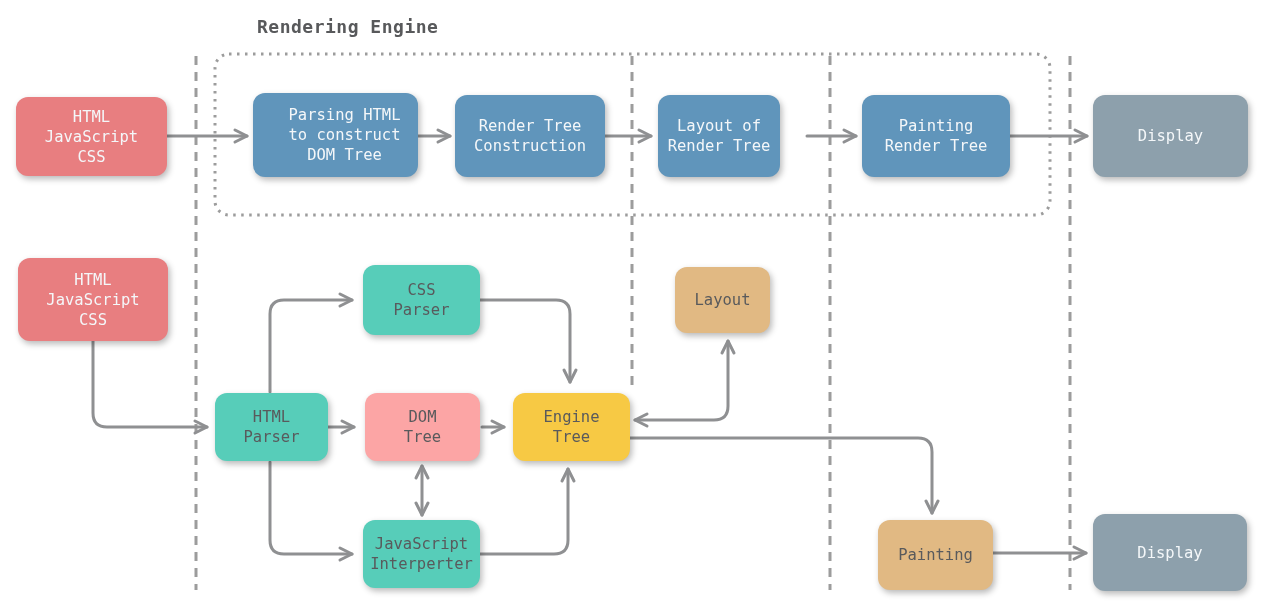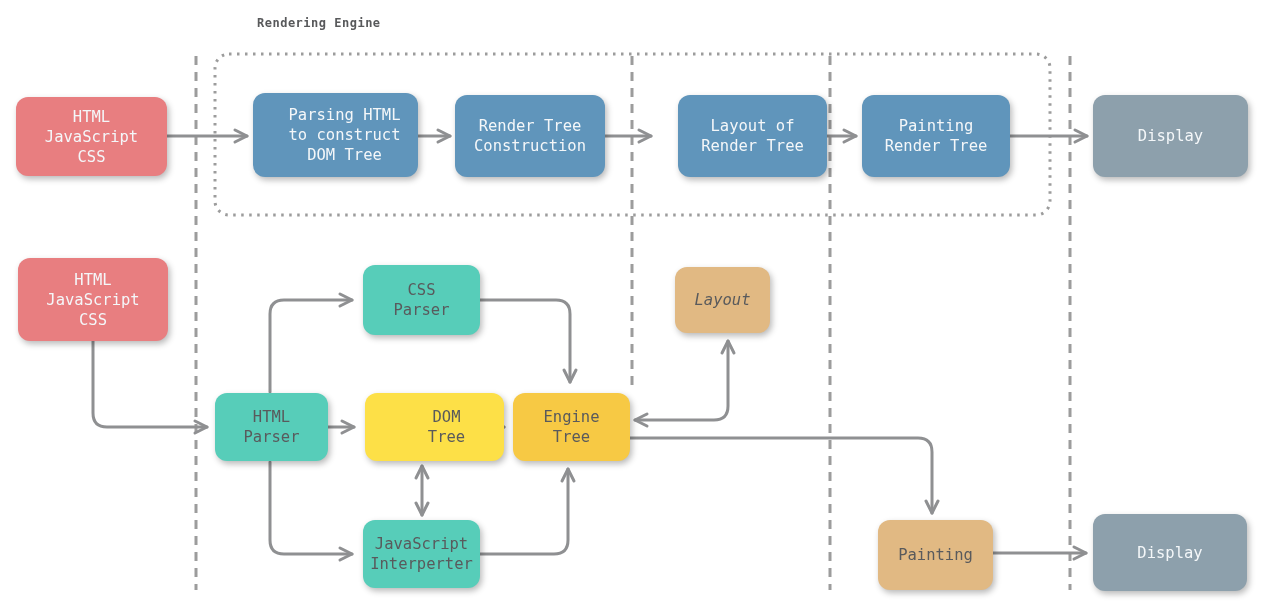--- a/index.html
+++ b/index.html
@@ -17,28 +17,28 @@
     text-align:center;white-space:pre-line;
     border-radius:12px;
     font-size:15.5px;line-height:20px;
     box-shadow:2px 3px 6px rgba(0,0,0,0.28);
     z-index:2;
   }
   .light{color:#f4f7f9;}
   .dark{color:#595a5c;}
   .title{
     position:absolute;left:257px;top:16px;
-    font-size:12px;font-weight:bold;color:#58595b;
+    font-size:18px;font-weight:bold;color:#58595b;
     letter-spacing:0.5px;z-index:3;
   }
   
   .p-src-top   {left:16px;  top:97px;  width:151px;height:79px;}
   .p-parse     {left:253px; top:93px;  width:147px;height:84px;}
   .p-rtc       {left:455px; top:95px;  width:150px;height:82px;}
-  .p-layoutrt  {left:658px; top:95px;  width:149px;height:82px;margin-left:20px;}
+  .p-layoutrt  {left:658px; top:95px;  width:122px;height:82px;}
   .p-paintrt   {left:862px; top:95px;  width:148px;height:82px;}
   .p-disp-top  {left:1093px;top:95px;  width:155px;height:82px;}
   .p-src-bot   {left:18px;  top:258px; width:150px;height:83px;}
   .p-cssparser {left:363px; top:265px; width:117px;height:70px;}
   .p-htmlparser{left:215px; top:393px; width:113px;height:68px;}
   .p-domtree   {left:365px; top:393px; width:115px;height:68px;}
   .p-rendertree{left:513px; top:393px; width:117px;height:68px;}
   .p-layout    {left:675px; top:267px; width:95px; height:66px;}
   .p-jsinterp  {left:363px; top:520px; width:117px;height:68px;}
   .p-painting  {left:878px; top:520px; width:115px;height:70px;}
@@ -104,23 +104,23 @@
 Render Tree</div>
   <div class="node light p-disp-top" style="background: rgb(141, 160, 172);">Display</div>
 
   <div class="node light p-src-bot" style="background: rgb(232, 126, 128);">HTML
 JavaScript
 CSS</div>
   <div class="node dark p-cssparser" style="background: rgb(87, 205, 185);">CSS
 Parser</div>
   <div class="node dark p-htmlparser" style="background: rgb(87, 205, 185);">HTML
 Parser</div>
-  <div class="node dark p-domtree" style="background: #fde047; padding-left: 24px;">DOM
+  <div class="node dark p-domtree" style="background: #fca5a5;">DOM
 Tree</div>
   <div class="node dark p-rendertree" style="background: rgb(247, 201, 68);">Engine
 Tree</div>
-  <div class="node dark p-layout" style="background: rgb(225, 185, 131); font-style: italic;">Layout</div>
+  <div class="node dark p-layout" style="background: rgb(225, 185, 131);">Layout</div>
   <div class="node dark p-jsinterp" style="background: rgb(87, 205, 185);">JavaScript
 Interperter</div>
   <div class="node dark p-painting" style="background: rgb(225, 185, 131);">Painting</div>
   <div class="node light p-disp-bot" style="background: rgb(141, 160, 172);">Display</div>
 
 </div>
 
 </body></html>

